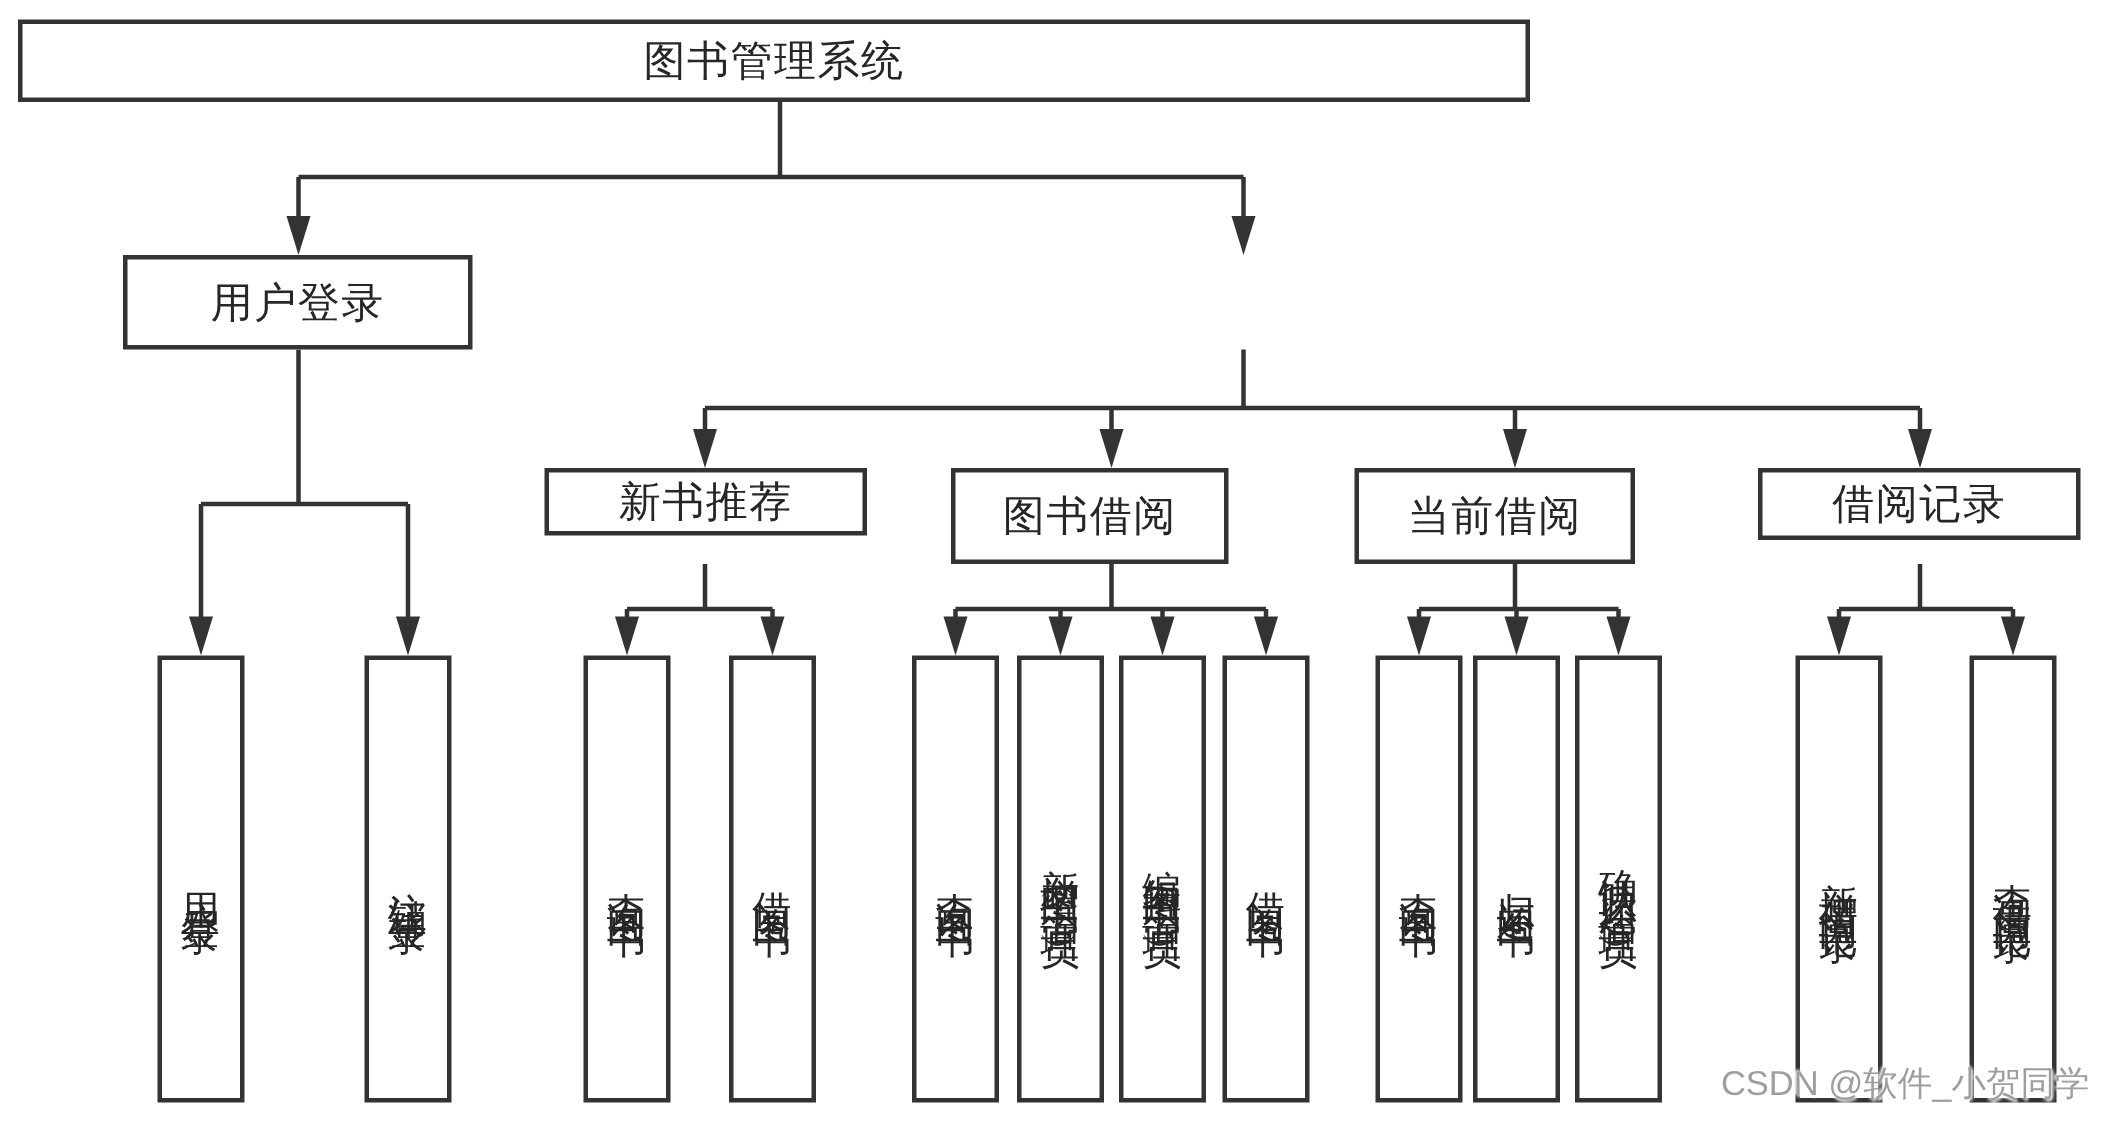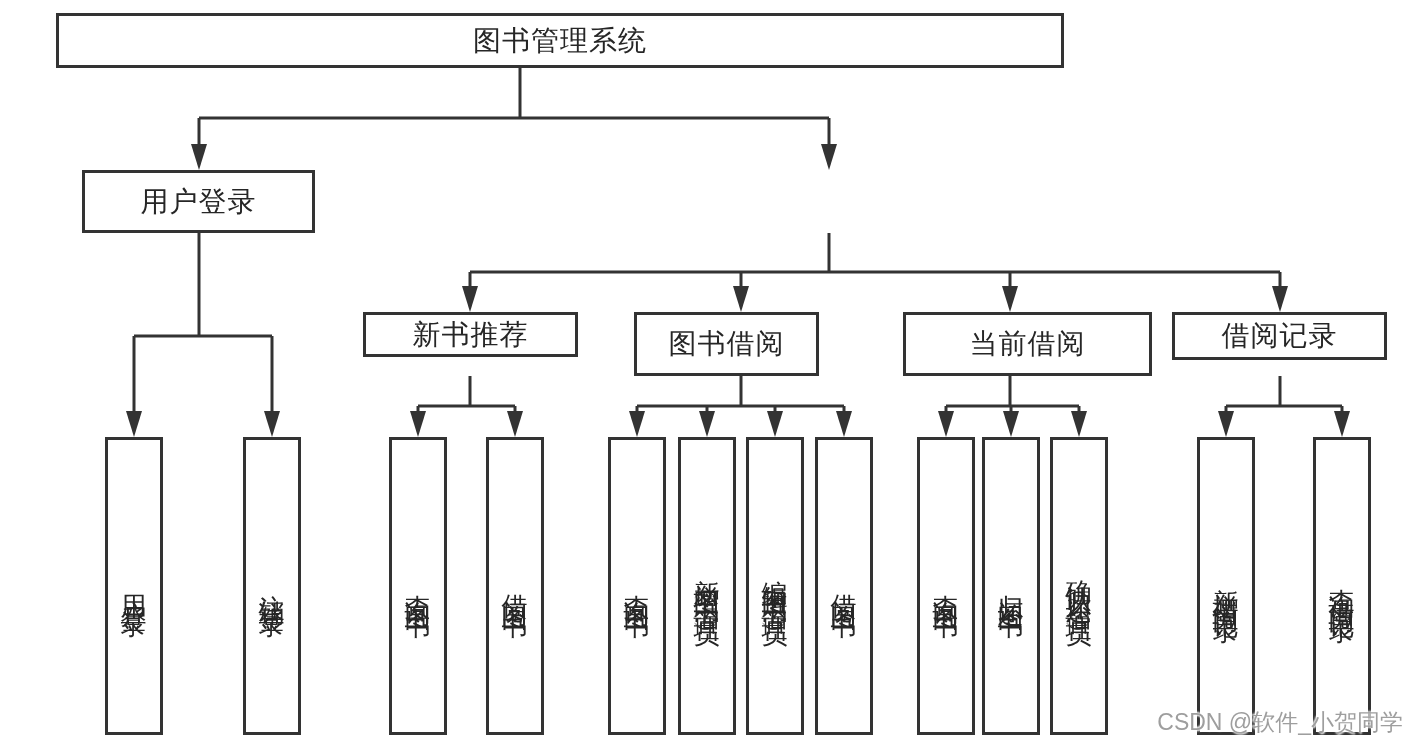--- a/index.html
+++ b/index.html
@@ -29,21 +29,21 @@
   .v {
     writing-mode: vertical-rl;
     text-orientation: mixed;
     font-size: 26px;
     letter-spacing: 6px;
     line-height: 1;
   }
   .watermark {
     position: absolute;
     top: 707px;
-    right: 2px;
+    right: 12px;
     z-index: 3;
     font-size: 23px;
     color: var(--watermark, #9e9e9e);
     text-shadow: 1px 1px 2px #ffffff, -1px -1px 2px #ffffff, 0 0 3px #ffffff;
     white-space: nowrap;
   }
 </style>
 </head>
 <body>
 
@@ -97,27 +97,27 @@
       <line x1="1079" y1="406" x2="1079" y2="423"></line>
       <polygon points="1079,437 1071,411 1087,411"></polygon>
       <line x1="1280" y1="376" x2="1280" y2="406"></line>
       <line x1="1226" y1="406" x2="1342" y2="406"></line>
       <line x1="1226" y1="406" x2="1226" y2="423"></line>
       <polygon points="1226,437 1218,411 1234,411"></polygon>
       <line x1="1342" y1="406" x2="1342" y2="423"></line>
       <polygon points="1342,437 1334,411 1350,411"></polygon>
     </svg>
 
-  <div class="box h" style="left:12px; top:13px; width:1008px; height:55px;margin-left:44px;">图书管理系统</div>
+  <div class="box h" style="left:12px; top:13px; width:1008px; height:55px;">图书管理系统</div>
 
   <div class="box h" style="left:82px; top:170px; width:233px; height:63px;">用户登录</div>
 
   <div class="box h" style="left:363px; top:312px; width:215px; height:45px;">新书推荐</div>
   <div class="box h" style="left:634px; top:312px; width:185px; height:64px;">图书借阅</div>
-  <div class="box h" style="left:903px; top:312px; width:249px; height:64px;">当前借阅</div>
+  <div class="box h" style="left:903px; top:312px; width:187px; height:64px;">当前借阅</div>
   <div class="box h" style="left:1172px; top:312px; width:215px; height:48px;">借阅记录</div>
 
   <div class="box v" style="left:105px; top:437px; width:58px; height:298px;">用户登录</div>
   <div class="box v" style="left:243px; top:437px; width:58px; height:298px;">注销登录</div>
 
   <div class="box v" style="left:389px; top:437px; width:58px; height:298px;">查询图书</div>
   <div class="box v" style="left:486px; top:437px; width:58px; height:298px;">借阅图书</div>
 
   <div class="box v" style="left:608px; top:437px; width:58px; height:298px;">查询图书</div>
   <div class="box v" style="left:678px; top:437px; width:58px; height:298px;">新增图书（管理员）</div>

